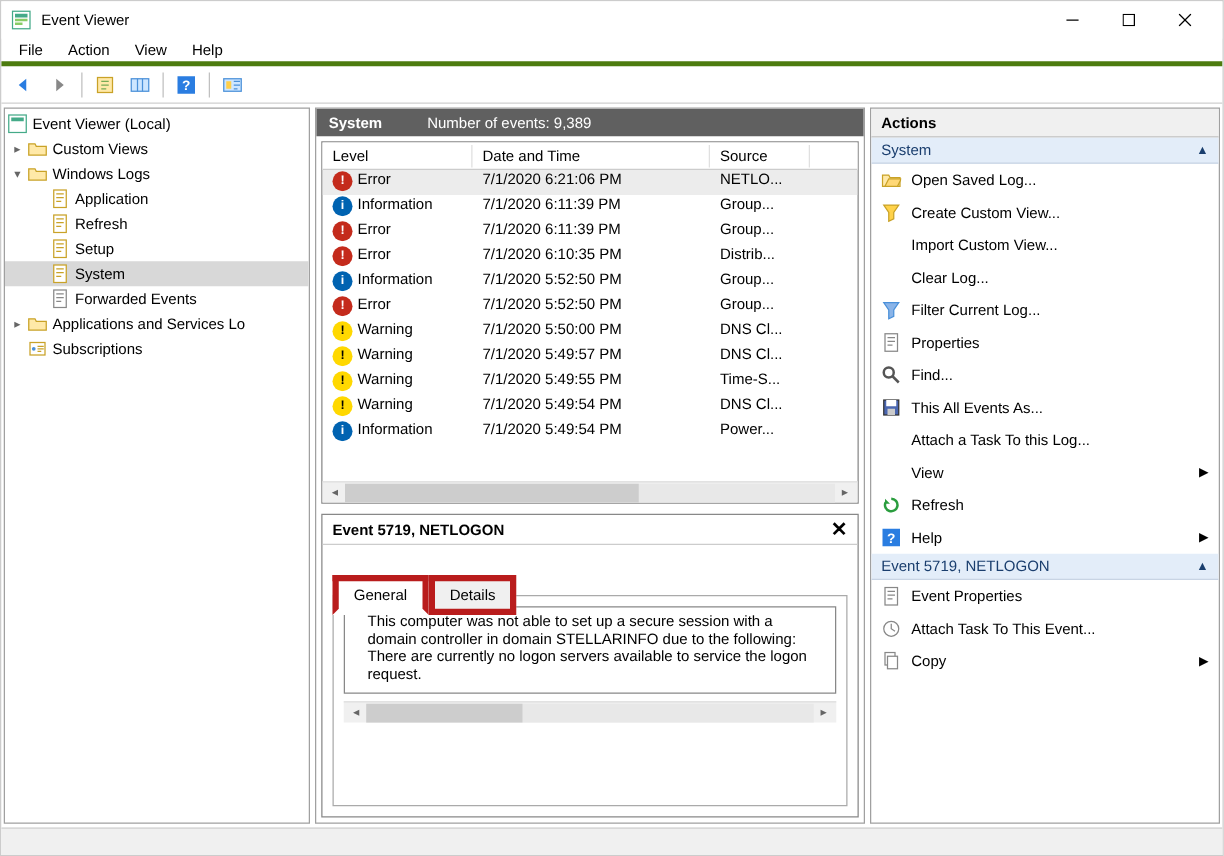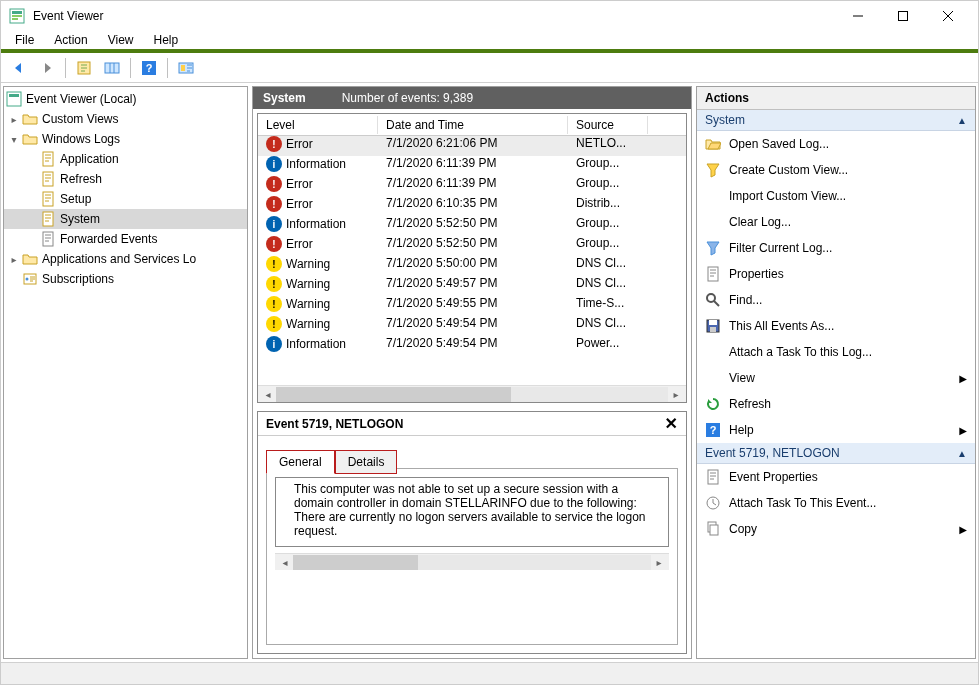--- a/index.html
+++ b/index.html
@@ -60,21 +60,21 @@
 .hscroll{height:17px;background:#f0f0f0;border-top:1px solid #ddd;display:flex;align-items:center;padding:0 2px}
 .hscroll .track{flex:1;height:15px;background:#e8e8e8;position:relative}
 .hscroll .thumb{position:absolute;left:0;width:60%;height:100%;background:#cdcdcd}
 .hscroll .arrow{width:16px;text-align:center;color:#666;font-size:10px}
 
 
 .detailbox{border:1px solid #888;margin:4px;flex:1;display:flex;flex-direction:column;min-height:0}
 .detailhdr{height:24px;display:flex;align-items:center;padding:0 8px;font-weight:bold;border-bottom:1px solid #ccc}
 .detailhdr .x{margin-left:auto;font-size:16px;cursor:pointer;font-weight:bold}
 .tabs{display:flex;padding:8px 8px 0 8px;gap:0}
-.tab{padding:4px 12px;border:1px solid #b91c1c;background:#f0f0f0;cursor:pointer;position:relative;top:6px}
+.tab{padding:4px 12px;border:5px solid #b91c1c;background:#f0f0f0;cursor:pointer;position:relative;top:16px}
 .tab.active{background:#fff;border-bottom-color:#fff}
 .tabbody{border:1px solid #aaa;margin:0 8px 8px 8px;flex:1;padding:8px;display:flex;flex-direction:column;min-height:0}
 .msgbox{border:1px solid #888;padding:4px 18px;font-size:12px;overflow-y:scroll;height:70px}
 
 
 .acthdr{background:#f0f0f0;border-bottom:1px solid #c0c0c0;padding:4px 8px;font-weight:bold}
 .actbody{flex:1;overflow:auto}
 .actgrouphdr{background:#e3edf9;padding:3px 8px;display:flex;align-items:center;border-bottom:1px solid #c8d4e4;color:#1a3e6e}
 .actgrouphdr .collapse{margin-left:auto;font-size:10px}
 .actitem{display:flex;align-items:center;height:26px;padding:0 8px;cursor:pointer;gap:8px}

